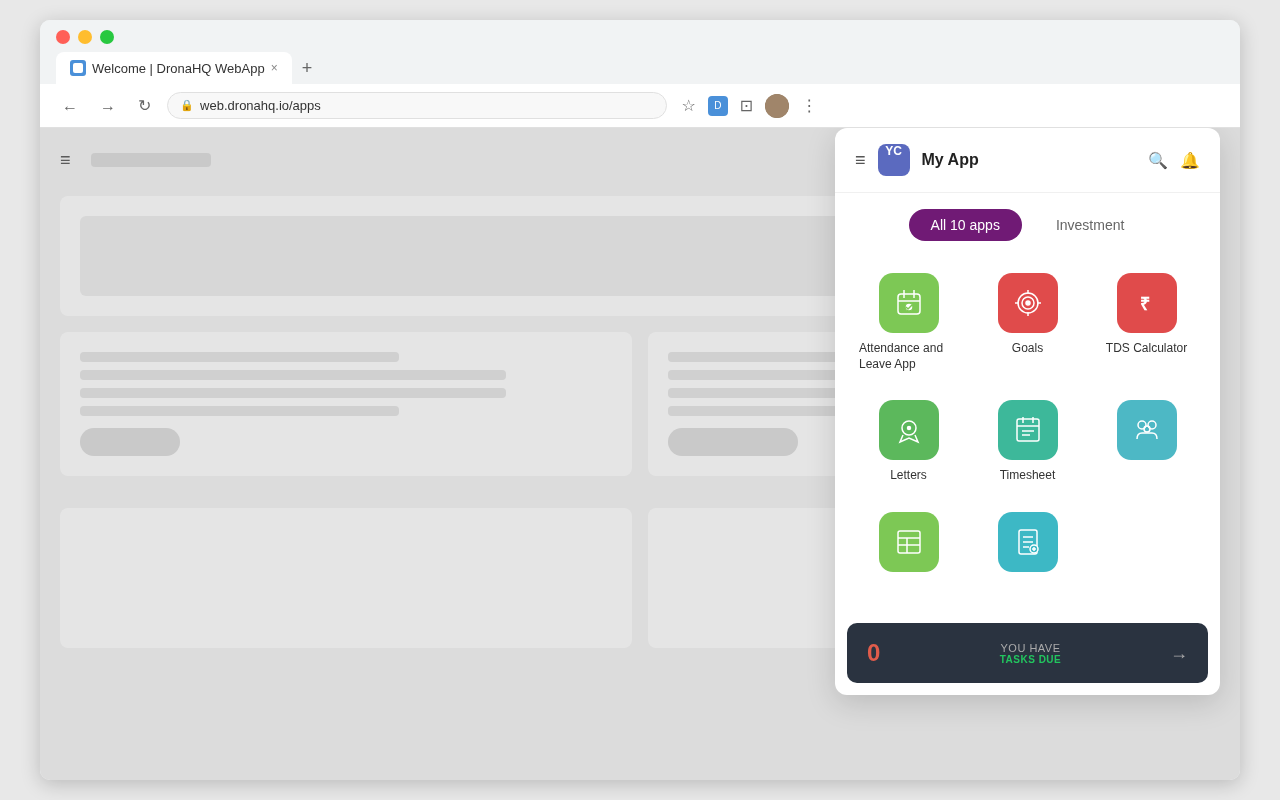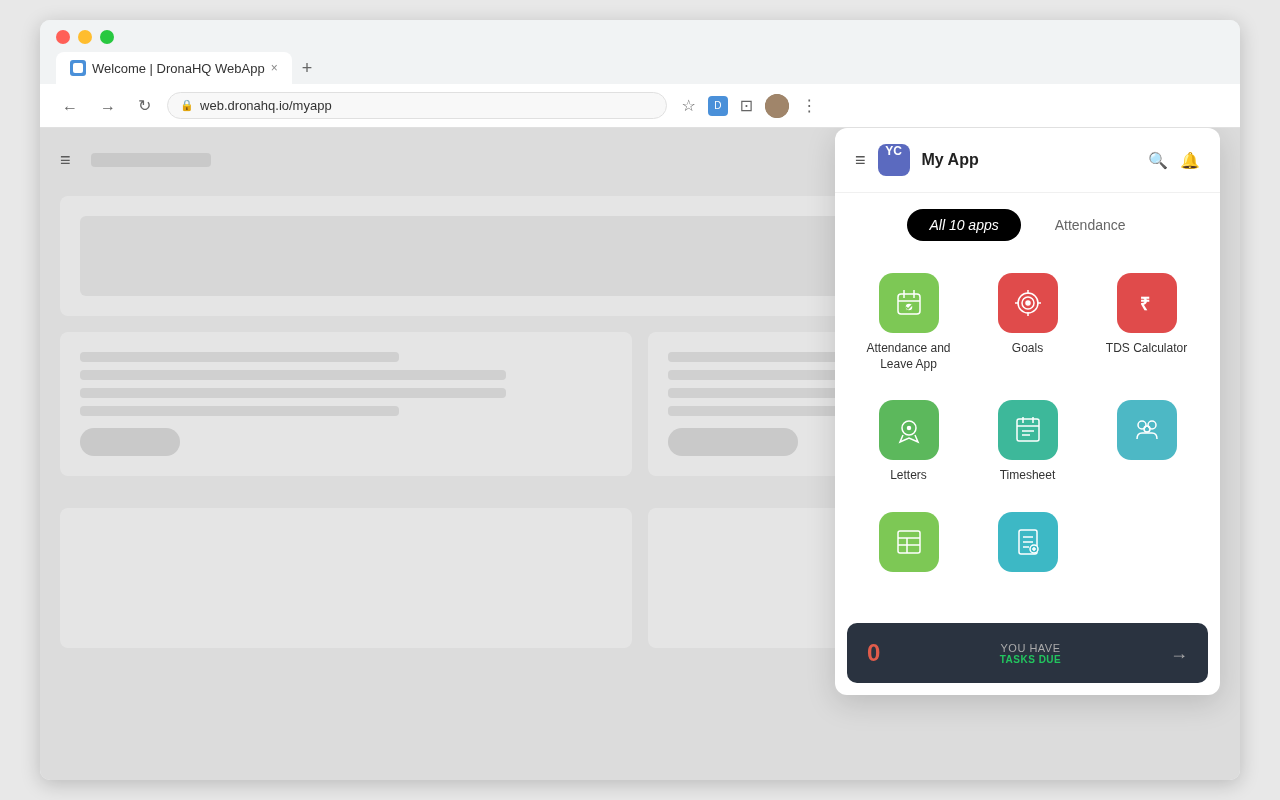--- a/index.html
+++ b/index.html
@@ -59,29 +59,29 @@
 
     .panel-header { display: flex; align-items: center; padding: 16px 20px; border-bottom: 1px solid #f0f0f0; gap: 12px; }
     .panel-menu-btn { background: none; border: none; cursor: pointer; color: #555; font-size: 18px; }
     .panel-avatar { width: 32px; height: 32px; background: #5b6abf; border-radius: 8px; display: flex; align-items: flex-start; justify-content: center; color: white; font-size: 12px; font-weight: bold; }
     .panel-title { font-size: 16px; font-weight: 600; color: #222; }
     .panel-actions { margin-left: auto; display: flex; gap: 12px; }
     .panel-action-btn { background: none; border: none; cursor: pointer; color: #555; font-size: 16px; }
 
     .panel-tabs { display: flex; justify-content: center; padding: 16px 20px 8px; gap: 12px; }
     .panel-tab { padding: 8px 22px; border-radius: 25px; font-size: 14px; cursor: pointer; border: none; }
-    .panel-tab.active { background: #000000; color: white; font-style: italic; }
+    .panel-tab.active { background: #701a75; color: white; }
     .panel-tab.inactive { background: none; color: #666; }
 
     
     .apps-grid { display: grid; grid-template-columns: repeat(3, 1fr); gap: 4px; padding: 12px 16px; }
     .app-item { display: flex; flex-direction: column; align-items: center; padding: 12px 8px; cursor: pointer; border-radius: 10px; transition: background 0.15s; }
     .app-icon { width: 60px; height: 60px; border-radius: 14px; display: flex; align-items: center; justify-content: center; margin-bottom: 8px; }
     .app-icon svg { width: 30px; height: 30px; }
-    .app-name { font-size: 12px; color: #333; text-align: center; line-height: 1.3; }
+    .app-name { font-size: 12px; color: #333; line-height: 1.3; }
 
     
     .icon-green { background: #7dc855; }
     .icon-red { background: #e04b4b; }
     .icon-yellow { background: #e8b820; }
     .icon-rupee { background: #e04b4b; }
     .icon-letters { background: #5cb85c; }
     .icon-timesheet { background: #3db89a; }
     .icon-teal { background: #4db8c5; }
     .icon-lime { background: #7dc855; }
@@ -119,21 +119,21 @@
       <button class="tab-add">+</button>
     </div>
   </div>
 
   <div class="nav-bar">
     <button class="nav-btn">←</button>
     <button class="nav-btn">→</button>
     <button class="nav-btn">↻</button>
     <div class="address-bar">
       <span class="lock-icon">🔒</span>
-      <span>web.dronahq.io/myapp</span>
+      <span>web.dronahq.io/apps</span>
     </div>
     <div class="nav-actions">
       <button class="nav-action-btn">☆</button>
       <button class="nav-action-btn" style="background:#4a90d9;color:white;border-radius:4px;width:20px;height:20px;font-size:10px;display:flex;align-items:center;justify-content:center;">D</button>
       <button class="nav-action-btn">⊡</button>
       <div style="width:24px;height:24px;border-radius:50%;background:#8b7355;overflow:hidden;cursor:pointer;">
         <div style="width:100%;height:100%;background:#a0856a;border-radius:50%;"></div>
       </div>
       <button class="nav-action-btn">⋮</button>
     </div>
@@ -198,21 +198,21 @@
           <button class="panel-action-btn">🔍</button>
           <button class="panel-action-btn">🔔</button>
         </div>
       </div>
 
       <div class="panel-tabs">
         <button class="panel-tab active">
           <span>All 10 apps</span>
         </button>
         <button class="panel-tab inactive">
-          <span>Attendance</span>
+          <span>Investment</span>
         </button>
       </div>
 
       <div class="apps-grid">
 
         <div class="app-item">
           <div class="app-icon icon-green">
             <svg viewBox="0 0 30 30" fill="none" stroke="white" stroke-width="1.5">
               <rect x="4" y="6" width="22" height="20" rx="3"></rect>
               <line x1="10" y1="2" x2="10" y2="10"></line>

